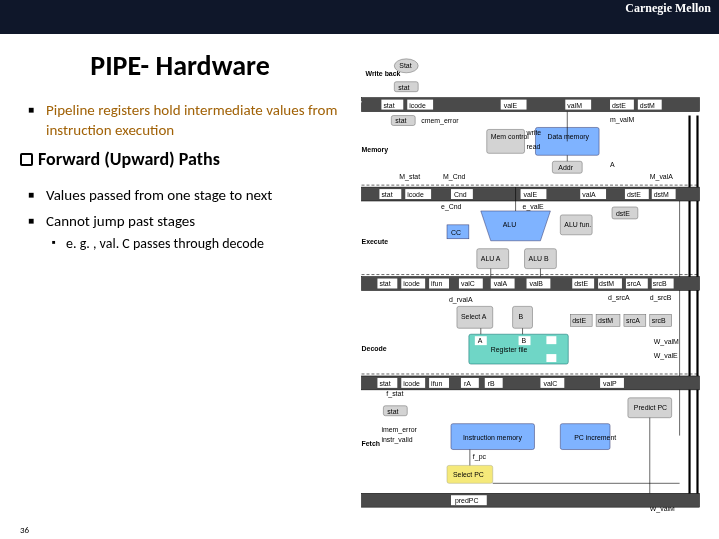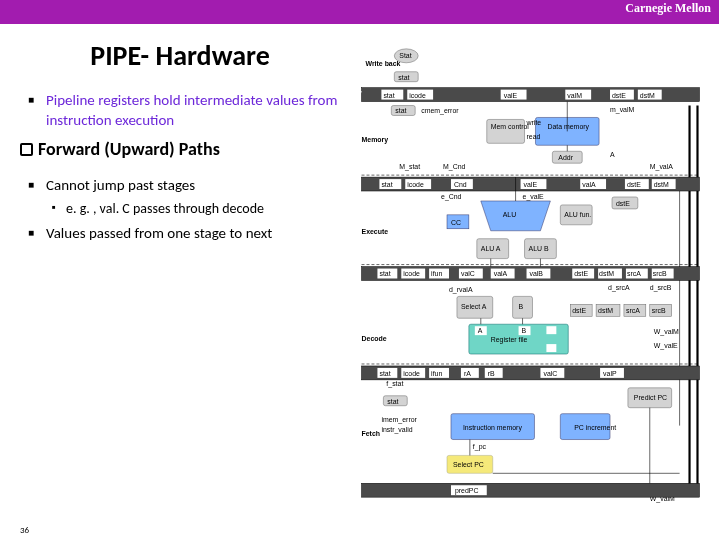--- a/index.html
+++ b/index.html
@@ -6,22 +6,22 @@
   body {
     width: 719px;
     height: 539px;
     background: #ffffff;
     font-family: Calibri, Arial, sans-serif;
     position: relative;
     overflow: hidden;
   }
   .topbar {
     width: 100%;
-    height: 24px;
-    background: #a21caf;
+    height: 34px;
+    background: #0f172a;
     position: relative;
   }
   .topbar-text {
     position: absolute;
     right: 8px;
     top: 1px;
     color: #fff;
     font-weight: bold;
     font-size: 12px;
     font-family: "Times New Roman", serif;
@@ -43,21 +43,21 @@
     text-align: center;
   }
   ul.level1 {
     list-style: none;
     padding-left: 26px;
   }
   ul.level1 > li {
     position: relative;
     font-size: 15px;
     line-height: 1.3;
-    color: #6d28d9;
+    color: #a16207;
   }
   ul.level1 > li::before {
     content: "■";
     position: absolute;
     left: -18px;
     top: 2px;
     font-size: 10px;
     color: #000;
   }
   .sub-head {
@@ -162,27 +162,27 @@
 
     <ul class="level1">
       <li>Pipeline registers hold intermediate values from instruction execution</li>
     </ul>
 
     <ul class="sub-head">
       <li>Forward (Upward) Paths</li>
     </ul>
 
     <ul class="level2">
+      <li>Values passed from one stage to next</li>
       <li>
         <span>Cannot jump past stages</span>
         <ul class="level3">
           <li>e. g. , val. C passes through decode</li>
         </ul>
       </li>
-      <li>Values passed from one stage to next</li>
     </ul>
   </div>
 
   <div class="right">
     <svg class="diagram" viewBox="0 0 360 500">
 
       <line class="wire-thick" x1="348" y1="78" x2="348" y2="470"></line>
       <line class="wire-thick" x1="340" y1="78" x2="340" y2="470"></line>
       <line class="wire" x1="330" y1="150" x2="330" y2="400"></line>
 

